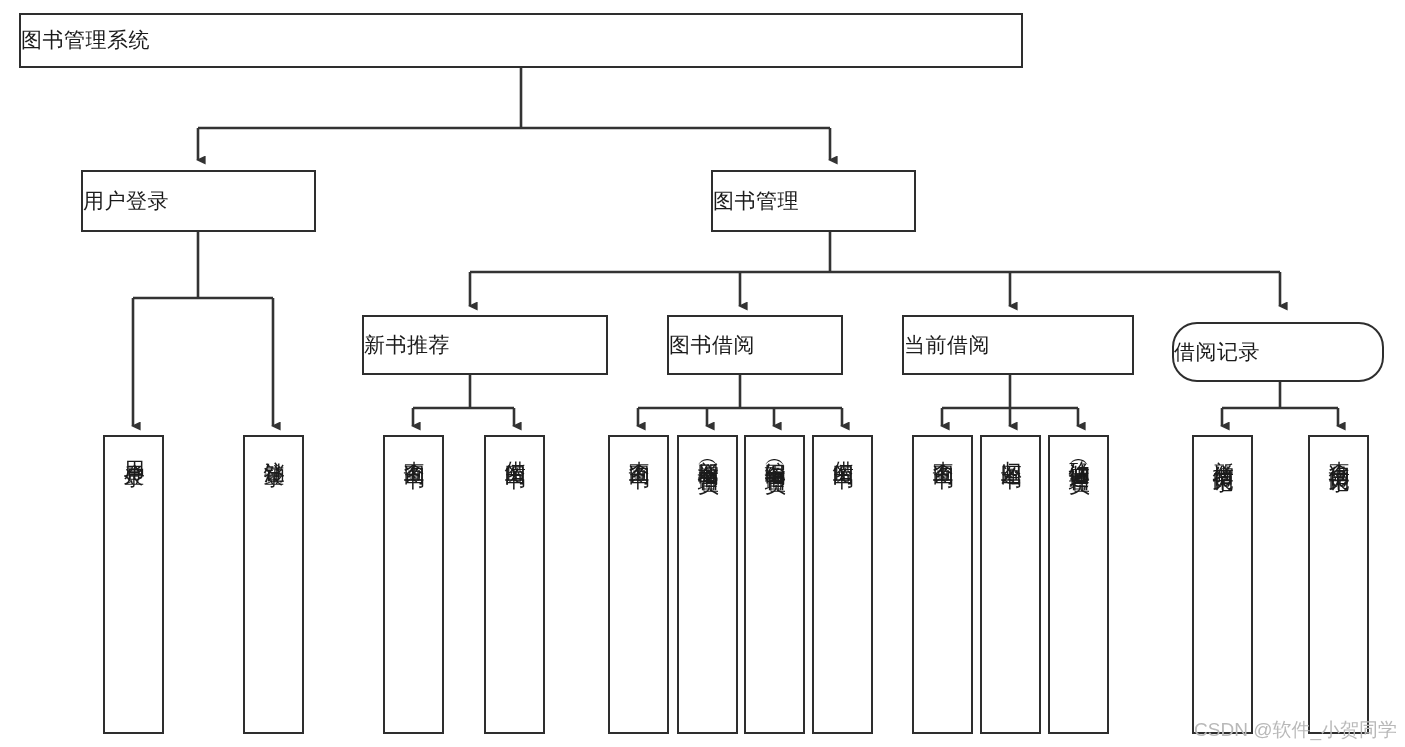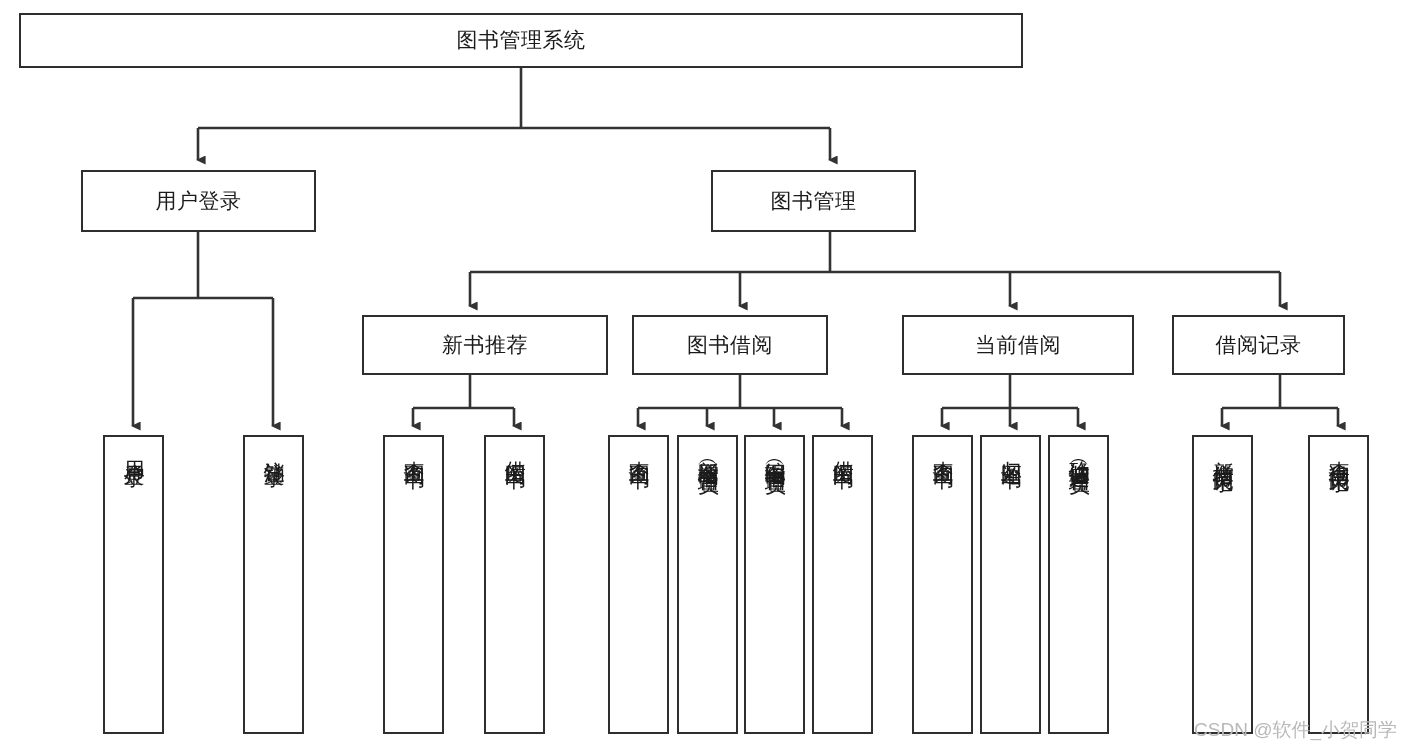--- a/index.html
+++ b/index.html
@@ -27,21 +27,21 @@
     height: 747px;
     pointer-events: none;
   }
   .node {
     position: absolute;
     box-sizing: border-box;
     background: #ffffff;
     border: 2.5px solid #2e2e2e;
     display: flex;
     align-items: center;
-    justify-content: center;
+    justify-content: flex-start;
     z-index: 2;
   }
   .node .label {
     text-align: center;
     color: #1b1b1b;
     line-height: 1.18;
     letter-spacing: 0.5px;
   }
   .node.horizontal .label {
     font-size: 21px;
@@ -135,27 +135,27 @@
   <div class="node horizontal" style="left:81px; top:170px; width:235px; height:62px;">
     <span class="label">用户登录</span>
   </div>
   <div class="node horizontal" style="left:711px; top:170px; width:205px; height:62px;">
     <span class="label">图书管理</span>
   </div>
 
   <div class="node horizontal" style="left:362px; top:315px; width:246px; height:60px;">
     <span class="label">新书推荐</span>
   </div>
-  <div class="node horizontal" style="left:632px; top:315px; width:196px; height:60px;">
+  <div class="node horizontal" style="left:667px; top:315px; width:176px; height:60px;">
     <span class="label">图书借阅</span>
   </div>
   <div class="node horizontal" style="left:902px; top:315px; width:232px; height:60px;">
     <span class="label">当前借阅</span>
   </div>
-  <div class="node horizontal" style="left:1172px; top:315px; width:173px; height:60px;">
+  <div class="node horizontal" style="left:1172px; top:322px; width:212px; height:60px;border-radius:25px;">
     <span class="label">借阅记录</span>
   </div>
 
   <div class="node vertical" style="left:103px; top:435px; width:61px; height:299px;">
     <span class="label">用户登录</span>
   </div>
   <div class="node vertical" style="left:243px; top:435px; width:61px; height:299px;">
     <span class="label">注销登录</span>
   </div>
 

